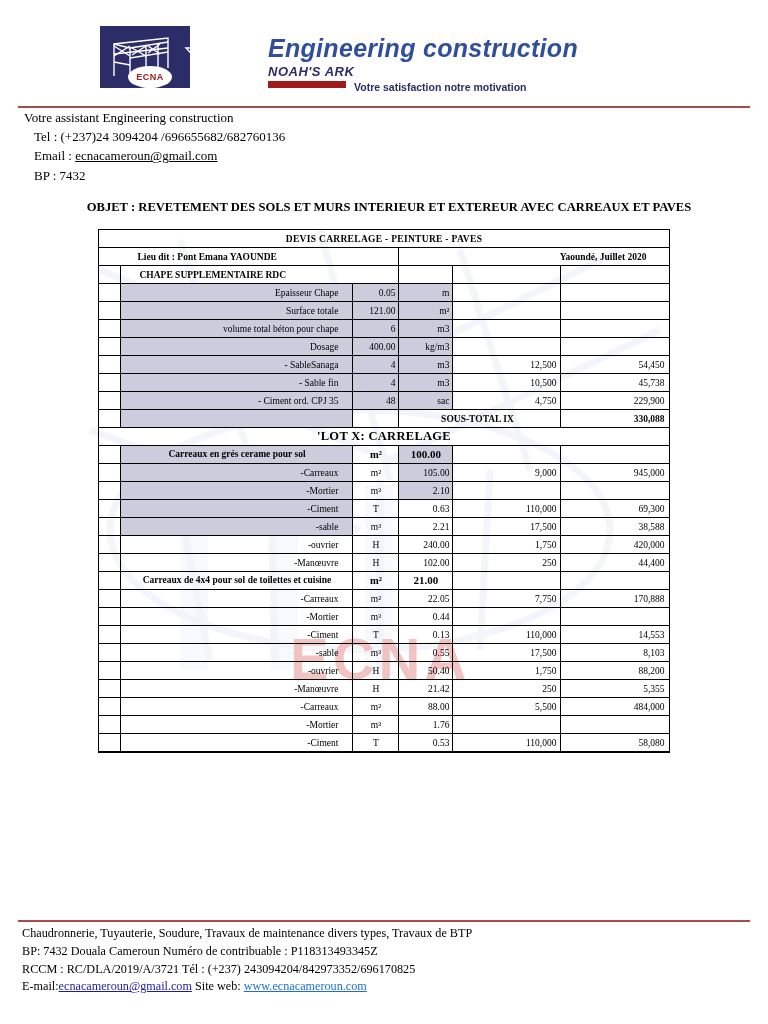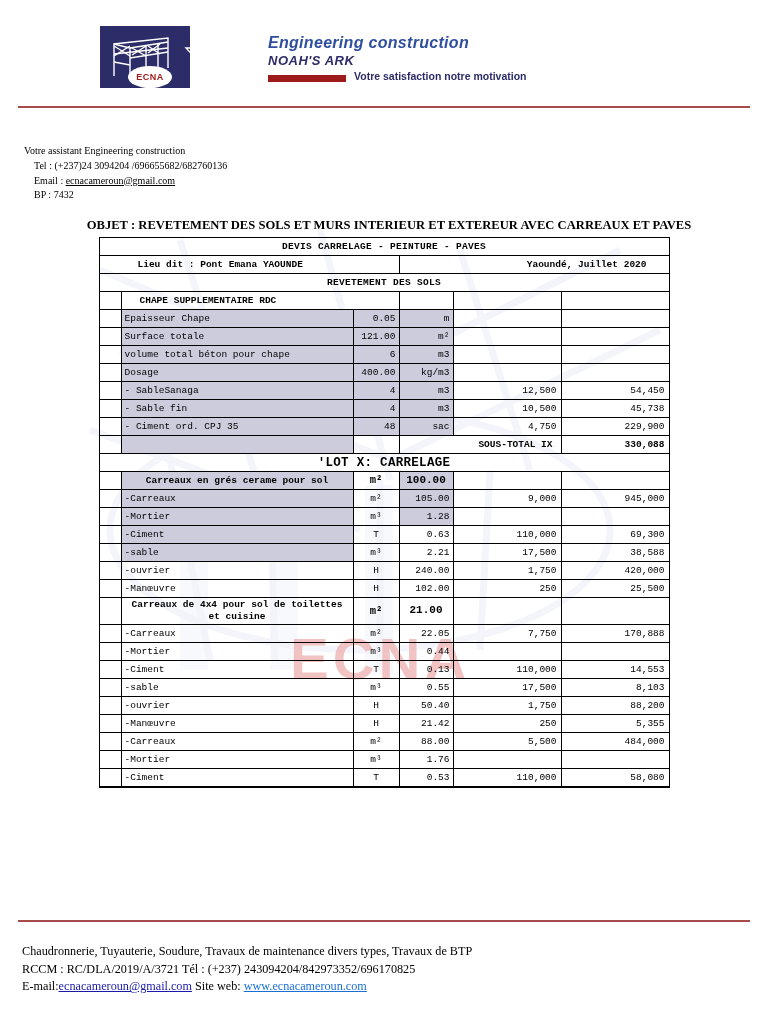--- a/index.html
+++ b/index.html
@@ -77,37 +77,37 @@
   .logo-scaffold { position:absolute; left:92px; top:8px; }
   .logo-boat { position:absolute; left:166px; top:4px; }
   .brand {
     position: absolute;
     left: 250px; top: 8px;
   }
   .brand-name {
     font-family: "Liberation Sans", sans-serif;
     font-weight: bold;
     font-style: italic;
-    font-size: 16px;
+    font-size: 25px;
     color: #2f4f9e;
     letter-spacing: .3px;
     white-space: nowrap;
   }
   .brand-sub {
     font-family: "Liberation Sans", sans-serif;
     font-weight: bold;
     font-style: italic;
     font-size: 13px;
     color: #2c2c68;
     letter-spacing: .5px;
     margin-top: 1px;
   }
   .brand-row3 {
     display: flex;
-    align-items: flex-end;
+    align-items: flex-start;
     gap: 8px;
     margin-top: 2px;
   }
   .brand-rule {
     width: 78px; height: 7px;
     background: #9e1b1b;
   }
   .brand-slogan {
     font-family: "Liberation Sans", sans-serif;
     font-weight: bold;
@@ -116,23 +116,22 @@
     white-space: nowrap;
   }
   .head-rule {
     height: 2px;
     background: #a84b4b;
     margin-top: 4px;
   }
 
   
   .addr {
-    margin-top: 36px;
     padding-left: 6px;
-    font-size: 10px;
+    font-size: 13px;
     color: #000;
     line-height: 1.48;
   }
   .addr .l1 { }
   .addr .l2, .addr .l3, .addr .l4 { padding-left: 10px; }
   .addr a {
     color: #000;
     text-decoration: underline;
   }
   .objet {
@@ -141,23 +140,23 @@
     font-weight: bold;
     font-size: 12.6px;
     text-align: center;
     line-height: 1.28;
   }
   .objet .lbl { }
 
   
   table.devis {
     width: 570px;
-    margin: 4px auto 0 auto;
+    margin: 14px auto 0 auto;
     border-collapse: collapse;
-    font-family: Liberation Mono, monospace;
+    font-family: Liberation Serif, serif;
     table-layout: fixed;
     background: transparent;
   }
   table.devis td {
     border: 1px solid #000;
     font-size: 9.5px;
     padding: 1px 3px;
     height: 15px;
     color: #000;
     background: transparent;
@@ -200,41 +199,41 @@
   .section-bar.lot td { font-size: 12.5px; }
   .subhead td {
     font-weight: bold;
     font-size: 12px;
     height: 26px;
     padding-left: 18px !important;
   }
   .blank-left { border-right: 1px solid #000; }
 
   .lavender { background: #ccccdd !important; }
-  .lbl-r { text-align: left; padding-right: 14px !important; }
+  .lbl-r { text-align: right; padding-right: 14px !important; }
   .lbl-c { text-align: center; }
   .num-c { text-align: right; }
   .num-r { text-align: right; padding-right: 4px !important; }
   .bold { font-weight: bold; }
 
   .item-title td {
     font-weight: bold;
     font-size: 11px;
     height: 30px;
     text-align: center;
     line-height: 1.25;
   }
   .item-title td.qty { font-size: 11px; }
   .item-title td.unit { font-size: 10.5px; font-weight: bold; }
 
   .row-sous td {
     height: 20px;
   }
   .sous-label {
-    text-align: right;
+    text-align: center;
     font-weight: bold;
     font-size: 13px;
     padding-right: 8px !important;
   }
   .sous-value {
     text-align: right;
     font-weight: bold;
     font-size: 13px;
     padding-right: 4px !important;
   }
@@ -353,23 +352,20 @@
 
       <tr class="banner-title">
         <td colspan="6">DEVIS CARRELAGE - PEINTURE - PAVES</td>
       </tr>
 
       <tr class="row-lieu">
         <td colspan="3" class="lieu-left">Lieu dit : Pont Emana   YAOUNDE</td>
         <td colspan="3" class="lieu-right">Yaoundé, Juillet  2020</td>
       </tr>
 
-      <tr class="section-bar">
-        <td colspan="6">REVETEMENT  DES SOLS</td>
-      </tr>
 
       <tr class="subhead">
         <td class="blank-left"></td>
         <td colspan="2">CHAPE SUPPLEMENTAIRE RDC</td>
         <td></td>
         <td></td>
         <td></td>
       </tr>
 
       <tr>
@@ -454,21 +450,21 @@
         <td class="lavender lbl-r">-Carreaux</td>
         <td class="lbl-c">m²</td>
         <td class="num-c lavender">105.00</td>
         <td class="num-r">9,000</td>
         <td class="num-r">945,000</td>
       </tr>
       <tr>
         <td></td>
         <td class="lavender lbl-r">-Mortier</td>
         <td class="lbl-c">m³</td>
-        <td class="num-c lavender">1.28</td>
+        <td class="num-c lavender">2.10</td>
         <td class="num-r"></td>
         <td class="num-r"></td>
       </tr>
       <tr>
         <td></td>
         <td class="lavender lbl-r">-Ciment</td>
         <td class="lbl-c">T</td>
         <td class="num-c">0.63</td>
         <td class="num-r">110,000</td>
         <td class="num-r">69,300</td>
@@ -488,21 +484,21 @@
         <td class="num-c">240.00</td>
         <td class="num-r">1,750</td>
         <td class="num-r">420,000</td>
       </tr>
       <tr>
         <td></td>
         <td class="lbl-r">-Manœuvre</td>
         <td class="lbl-c">H</td>
         <td class="num-c">102.00</td>
         <td class="num-r">250</td>
-        <td class="num-r">25,500</td>
+        <td class="num-r">44,400</td>
       </tr>
 
       <tr class="item-title">
         <td></td>
         <td>Carreaux de 4x4 pour sol de toilettes et cuisine</td>
         <td class="unit">m²</td>
         <td class="qty bold">21.00</td>
         <td></td>
         <td></td>
       </tr>
@@ -579,19 +575,20 @@
         <td class="num-r bdr-thick-bot">110,000</td>
         <td class="num-r bdr-thick-bot">58,080</td>
       </tr>
 
     </tbody>
   </table>
 
   <div class="foot-rule"></div>
   <div class="footer">
     <div>Chaudronnerie, Tuyauterie, Soudure, Travaux de maintenance divers types, Travaux de BTP</div>
+    <div>BP: 7432 Douala Cameroun  Numéro de contribuable : P118313493345Z</div>
     <div>RCCM : RC/DLA/2019/A/3721  Tél : (+237) 243094204/842973352/696170825</div>
     <div>
       <span>E-mail:</span><a href="#" class="mail">ecnacameroun@gmail.com</a><span> Site web:</span> <a href="#" class="web">www.ecnacameroun.com</a>
     </div>
   </div>
 
 </div>
 
 </body></html>

